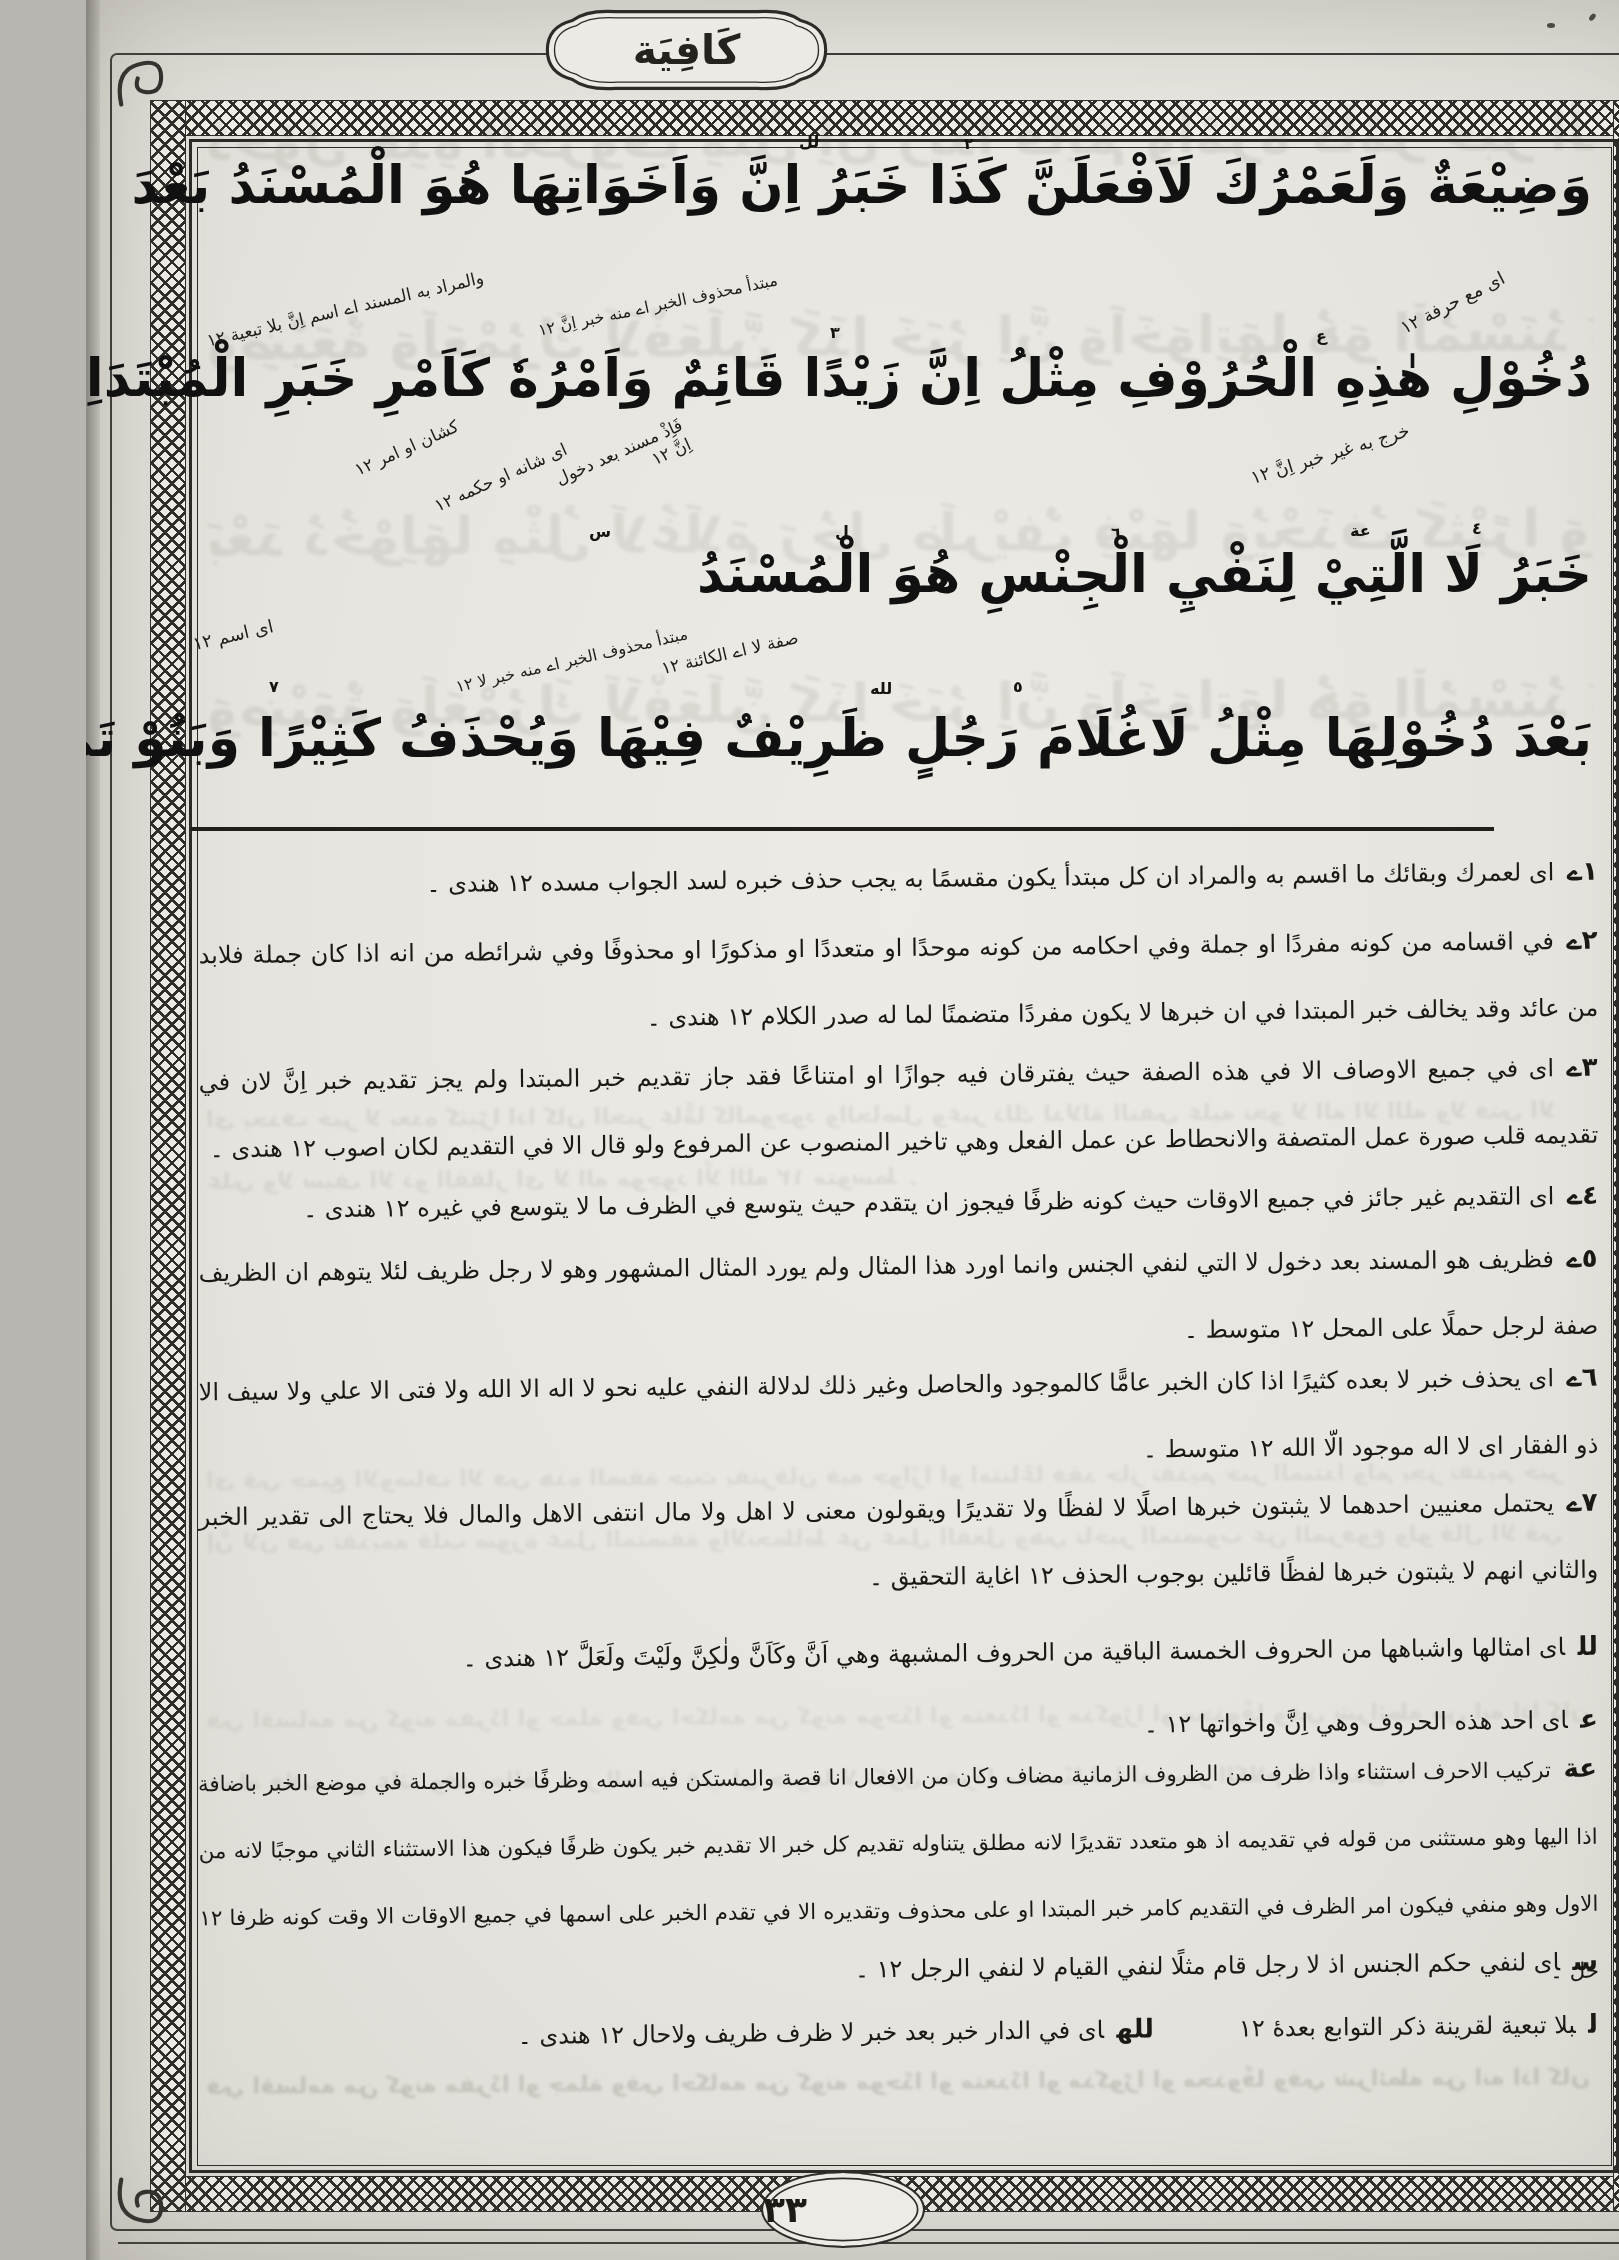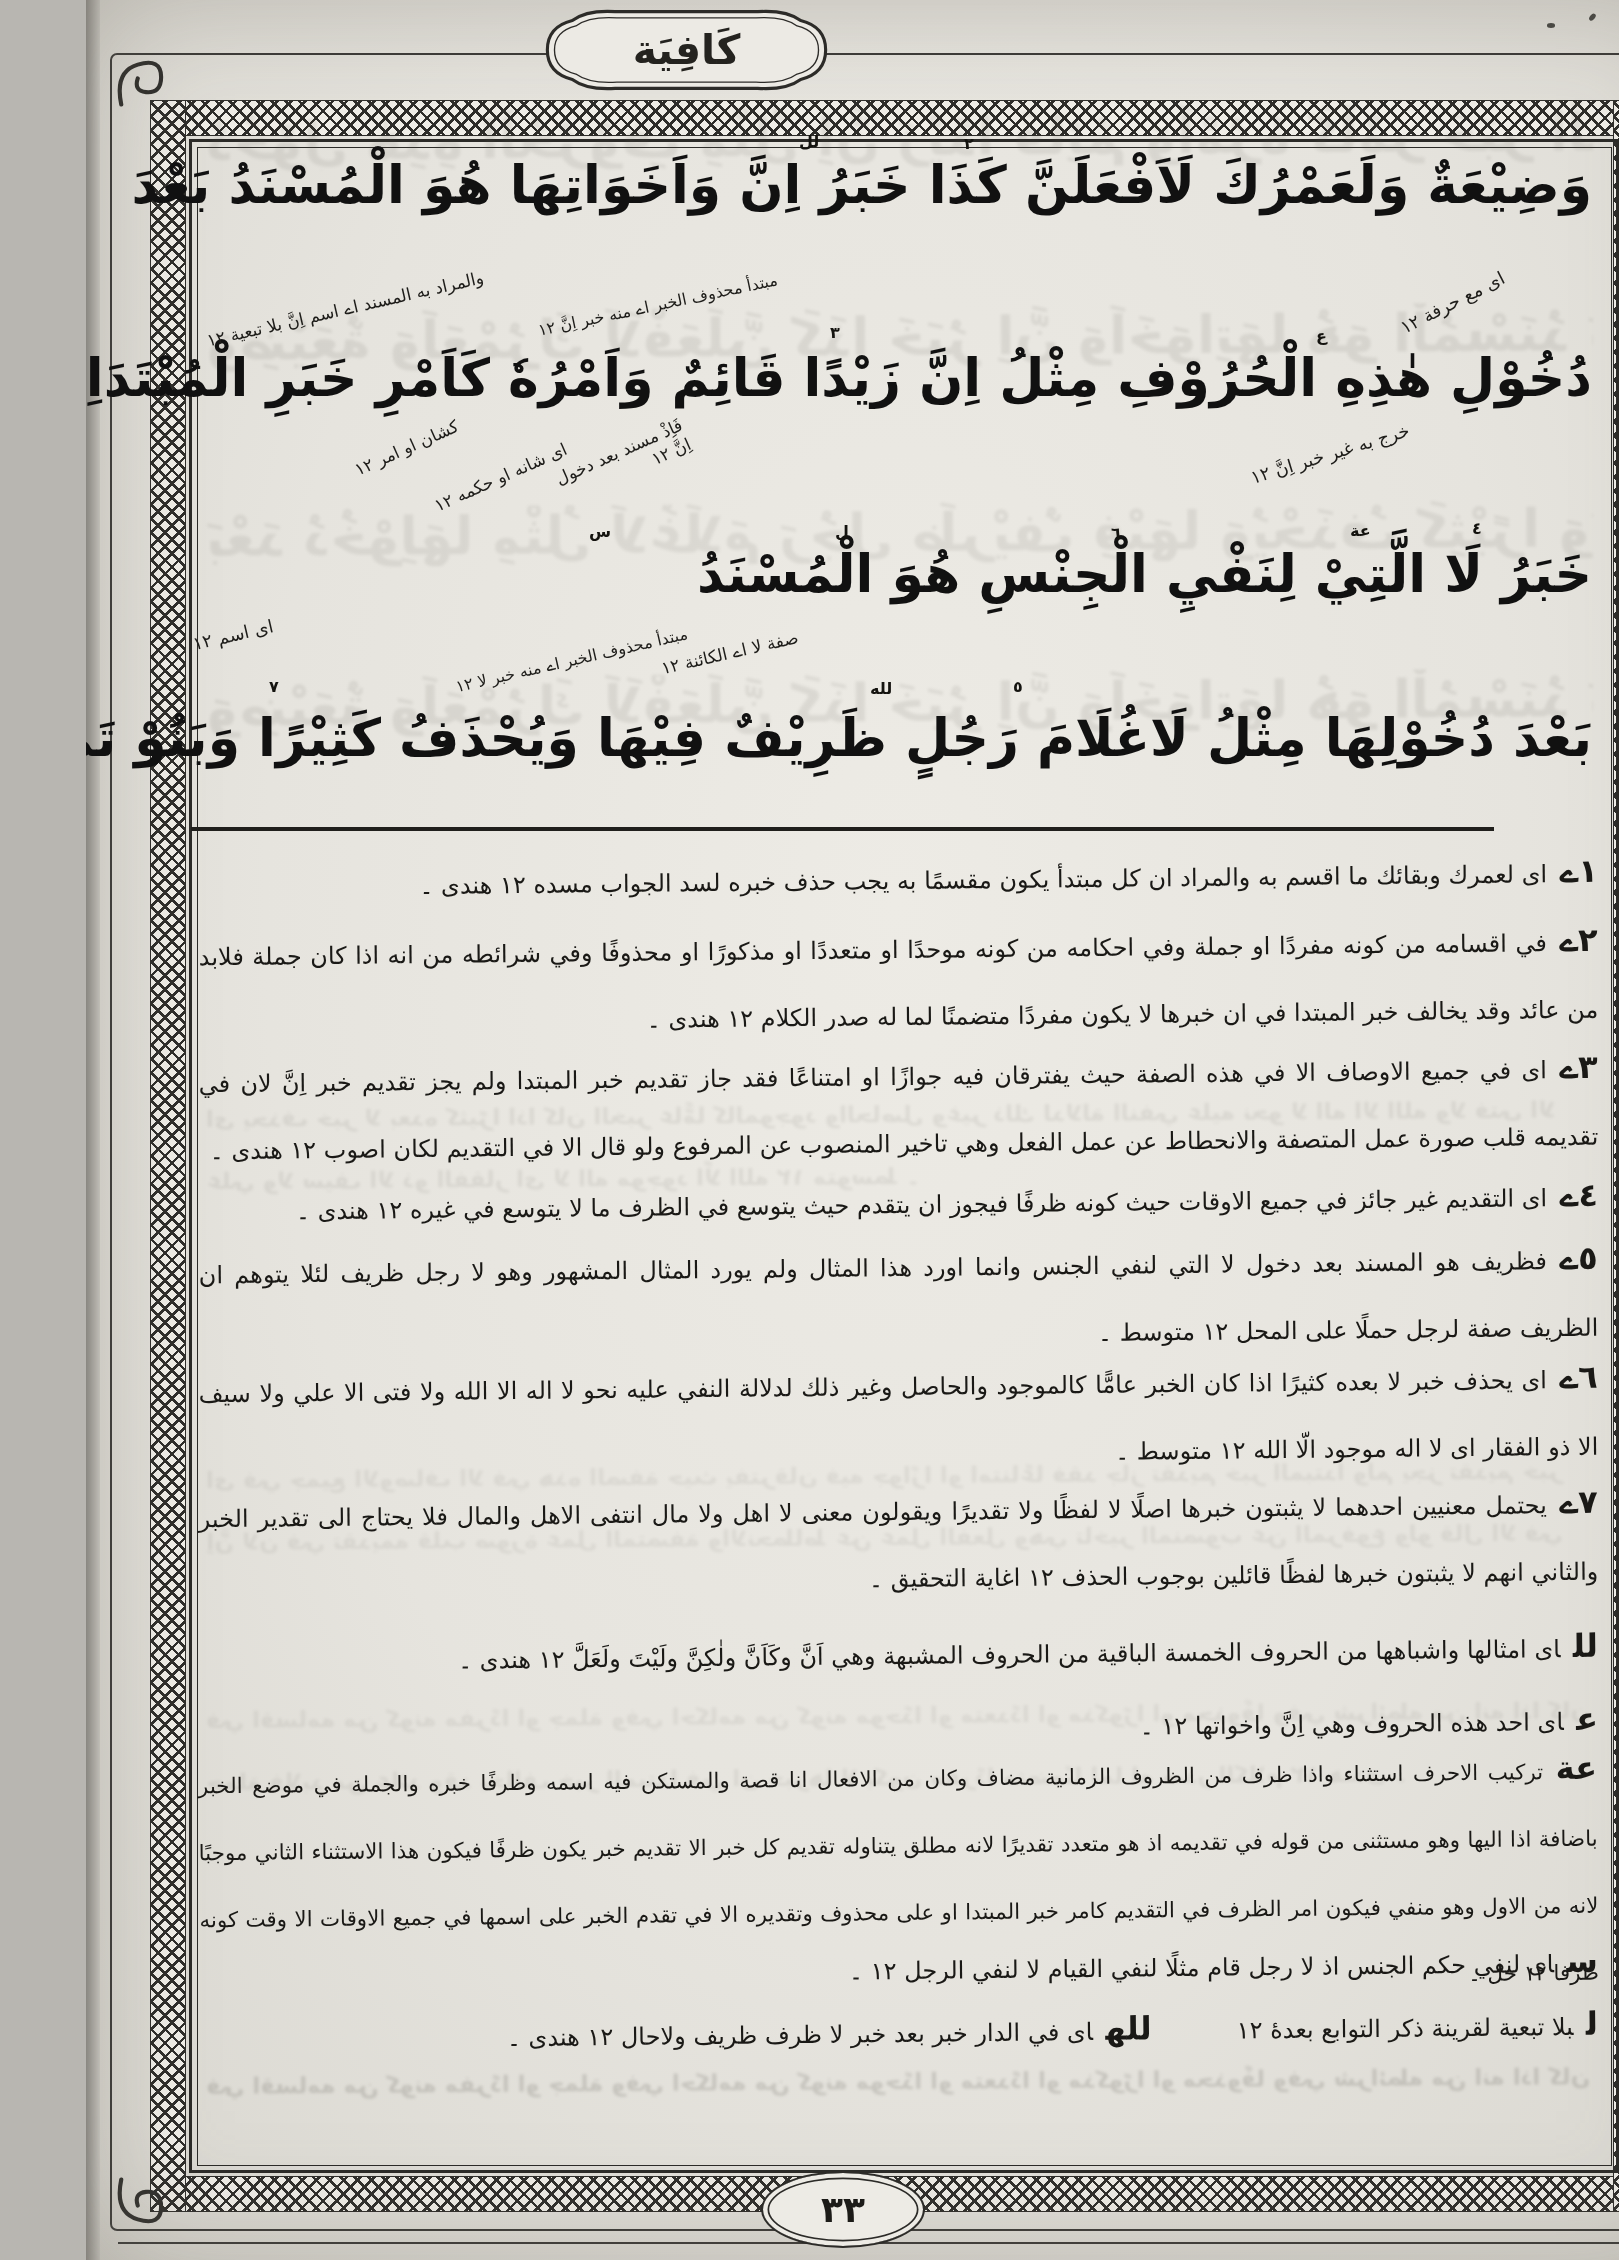--- a/index.html
+++ b/index.html
@@ -42,28 +42,28 @@
     text-align:justify;text-align-last:justify;-moz-text-align-last:justify;white-space:nowrap;}
   .matn-split{display:flex;flex-direction:row;justify-content:space-between;}
   .matn-split span{white-space:nowrap;}
   .note{position:absolute;direction:rtl;color:#1d1c19;z-index:3;white-space:nowrap;
     font-size:17px;transform-origin:right center;}
   .ref{position:absolute;direction:rtl;color:#14130f;z-index:3;font-size:16px;font-weight:bold;}
   .divider{position:absolute;left:105px;top:827px;width:1303px;height:3.6px;background:#201f1c;z-index:3;}
   
   .gloss{position:absolute;right:107px;width:1399px;direction:rtl;z-index:3;
     text-align:justify;color:#1a1916;font-size:24px;line-height:67px;transform:rotate(-.6deg);}
-  .gloss .marker{font-weight:bold;font-size:32px;padding-left:12.5px;}
+  .gloss .marker{font-weight:bold;font-size:26px;padding-left:12.5px;}
   .gloss.tight{font-size:21.4px;}
   .gloss .gap{display:inline-block;width:85px;}
   
   .pagenum-cartouche{position:absolute;left:675px;top:2171px;width:160px;height:73px;z-index:7;
     background:#edebe5;border:2.7px solid #2c2b28;border-radius:50%;
     box-shadow:inset 0 0 0 4.5px #edebe5, inset 0 0 0 6.2px #2c2b28;
-    display:flex;align-items:center;justify-content:center;}
+    display:flex;align-items:center;justify-content:flex-end;}
   .pagenum{font-size:36px;font-weight:bold;color:#1c1b18;}
   
   .ghost{position:absolute;left:120px;width:1387px;direction:rtl;z-index:1;color:#55524b;
     font-weight:bold;filter:blur(1.8px);transform:scaleX(-1) rotate(.4deg);white-space:nowrap;overflow:hidden;}
   .ghost-big{font-size:52px;}
   .ghost-small{font-size:23px;white-space:normal;line-height:62px;}
   .smudge{position:absolute;background:#4a4944;border-radius:50%;z-index:5;}
 </style>
 </head>
 <body>

